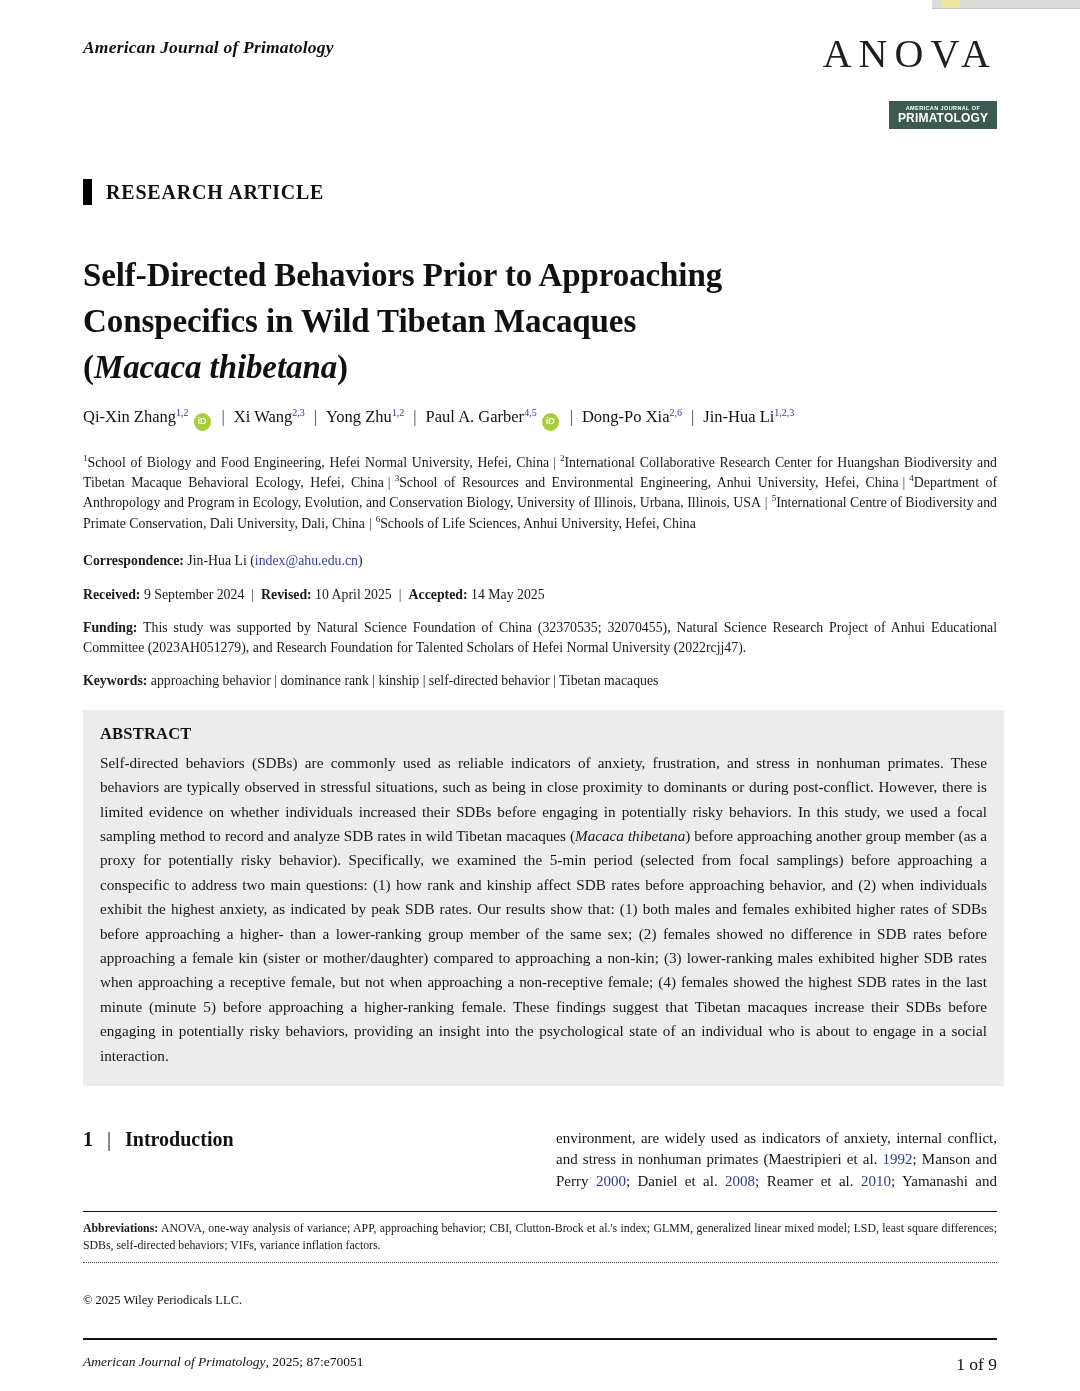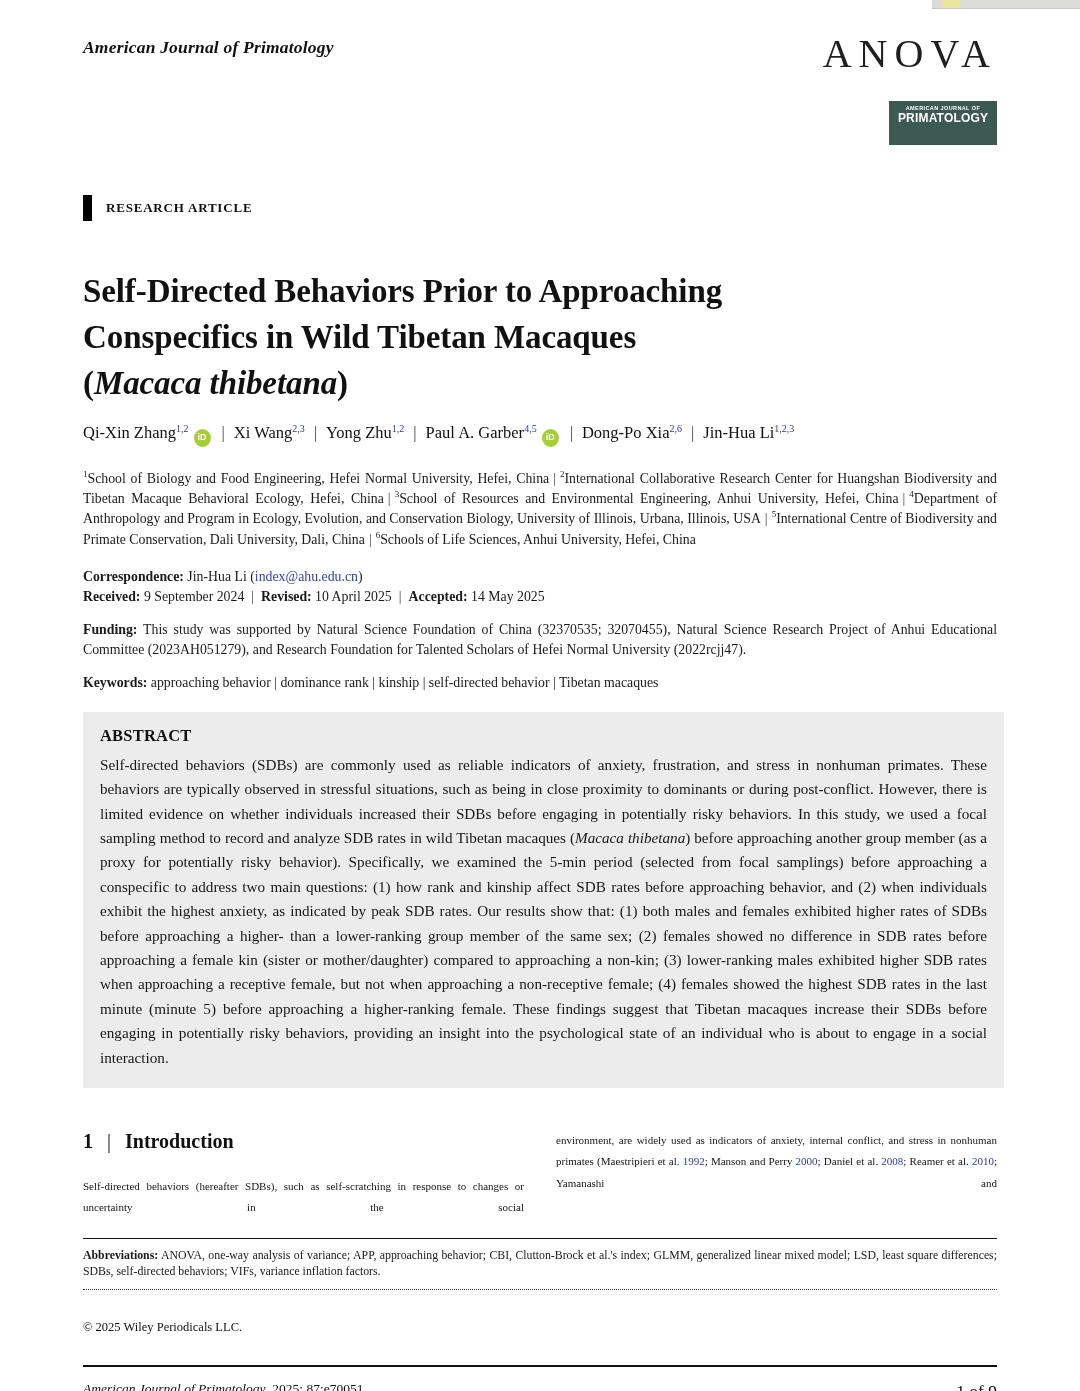--- a/index.html
+++ b/index.html
@@ -15,67 +15,67 @@
   .edge-remnant { position:absolute; top:0; right:0; width:148px; height:9px;
     background:#dbdbd8; border-bottom:1px solid #c6c6c3; }
   .edge-remnant .yellow-bit { position:absolute; left:10px; top:0; width:18px; height:8px; background:#e9e5a0; }
 
   
   .header-row { display:flex; justify-content:space-between; align-items:flex-start; padding-top:34px; }
   .journal-name { font-size:17.5px; font-weight:bold; font-style:italic; letter-spacing:0.2px; padding-top:3px; }
   .brand-col { display:flex; flex-direction:column; align-items:flex-end; }
   .wiley-logo { font-size:40px; letter-spacing:7px; font-weight:500; color:#1f1f1f; line-height:1; }
   .journal-badge { margin-top:27px; background:#3d5a52; color:#fff; text-align:center;
-    padding:4px 7px 20px 7px; font-family:"Liberation Sans", sans-serif; }
+    padding:4px 7px 4px 7px; font-family:"Liberation Sans", sans-serif; }
   .journal-badge .b1 { font-size:5.5px; font-weight:bold; letter-spacing:0.4px; display:block; }
   .journal-badge .b2 { font-size:12.5px; font-weight:bold; letter-spacing:0.2px; display:block; transform:scaleX(0.96); line-height:1.15; }
 
   
   .article-type { display:flex; align-items:center; margin-top:50px; }
   .article-type .bar { width:9px; height:26px; background:#000; margin-right:14px; }
-  .article-type .label { font-size:13px; font-weight:bold; letter-spacing:0.8px; }
+  .article-type .label { font-size:20px; font-weight:bold; letter-spacing:0.8px; }
 
   
   .title { margin-top:48px; font-size:33px; font-weight:bold; line-height:1.39; letter-spacing:-0.1px; }
 
   
   .authors { margin-top:16px; font-size:16.5px; }
   .authors sup { font-size:10px; color:#2d3a94; vertical-align:super; line-height:0; }
   .authors .sep { color:#444; margin:0 9px; }
   .orcid { display:inline-block; width:17px; height:18px; border-radius:50%; background:#a6ce39;
     color:#fff; font-family:"Liberation Sans", sans-serif; font-size:9px; font-weight:bold;
     text-align:center; line-height:17px; vertical-align:-2px; margin:0 2px 0 5px; }
 
   
   .affiliations { margin-top:22px; font-size:13.8px; line-height:20.2px; text-align:justify; color:#1a1a1a; }
   .affiliations sup { font-size:9px; vertical-align:super; line-height:0; }
   .affiliations .sep { color:#444; margin:0 4px; }
 
   .metaline { font-size:13.8px; line-height:20px; color:#1a1a1a; text-align:justify; }
   .metaline b { font-weight:bold; }
   .mt-corr { margin-top:17px; }
-  .mt-dates { }
+  .mt-dates { margin-top:14px; }
   .mt-fund { margin-top:13px; }
   .mt-keys { margin-top:13px; }
   .metaline .sep { margin:0 7px; color:#444; }
   a.link { color:#343fa1; text-decoration:none; }
 
   
   .abstract-box { margin-top:19px; background:#ececec; padding:14px 17px 18px 17px; width:921px; }
   .abstract-box h2 { font-size:16.5px; font-weight:bold; letter-spacing:0.2px; }
   .abstract-box p { margin-top:7px; font-size:15.2px; line-height:24.4px; text-align:justify; color:#161616; }
 
   
   .columns { display:flex; margin-top:42px; }
   .col { width:441px; }
   .col-gap { width:32px; }
   .sec-heading { font-size:20px; font-weight:bold; }
   .sec-heading .num { margin-right:14px; }
   .sec-heading .pipe { margin-right:14px; font-weight:normal; }
-  .body-par { font-size:11px; line-height:21.4px; text-align:justify; text-align-last:justify; color:#161616; }
+  .body-par { font-size:15px; line-height:21.4px; text-align:justify; text-align-last:justify; color:#161616; }
   .left-par { margin-top:23px; }
   .cite-year { color:#2d3a94; }
 
   
   .rule-abbrev { margin-top:19px; border-top:1.5px solid #111; }
   .abbrev { margin-top:8px; font-size:11.8px; line-height:16.5px; text-align:justify; color:#1a1a1a; }
   .rule-dotted { margin-top:9px; border-top:1.5px dotted #3a3a3a; }
   .copyright { margin-top:30px; font-size:12.5px; }
 
   
@@ -125,21 +125,20 @@
   <div class="metaline mt-keys"><b>Keywords:</b><span> approaching behavior | dominance rank | kinship | self-directed behavior | Tibetan macaques</span></div>
 
   <div class="abstract-box">
     <h2>ABSTRACT</h2>
     <p><span>Self-directed behaviors (SDBs) are commonly used as reliable indicators of anxiety, frustration, and stress in nonhuman primates. These behaviors are typically observed in stressful situations, such as being in close proximity to dominants or during post-conflict. However, there is limited evidence on whether individuals increased their SDBs before engaging in potentially risky behaviors. In this study, we used a focal sampling method to record and analyze SDB rates in wild Tibetan macaques (</span><i>Macaca thibetana</i><span>) before approaching another group member (as a proxy for potentially risky behavior). Specifically, we examined the 5-min period (selected from focal samplings) before approaching a conspecific to address two main questions: (1) how rank and kinship affect SDB rates before approaching behavior, and (2) when individuals exhibit the highest anxiety, as indicated by peak SDB rates. Our results show that: (1) both males and females exhibited higher rates of SDBs before approaching a higher- than a lower-ranking group member of the same sex; (2) females showed no difference in SDB rates before approaching a female kin (sister or mother/daughter) compared to approaching a non-kin; (3) lower-ranking males exhibited higher SDB rates when approaching a receptive female, but not when approaching a non-receptive female; (4) females showed the highest SDB rates in the last minute (minute 5) before approaching a higher-ranking female. These findings suggest that Tibetan macaques increase their SDBs before engaging in potentially risky behaviors, providing an insight into the psychological state of an individual who is about to engage in a social interaction.</span></p>
   </div>
 
   <div class="columns">
     <div class="col">
       <div class="sec-heading"><span class="num">1</span><span class="pipe">|</span><span>Introduction</span></div>
-      <p class="body-par left-par">Self-directed behaviors (hereafter SDBs), such as self-scratching in response to changes or uncertainty in the social</p>
     </div>
     <div class="col-gap"></div>
     <div class="col">
       <p class="body-par"><span>environment, are widely used as indicators of anxiety, internal conflict, and stress in nonhuman primates (Maestripieri et al. </span><span class="cite-year">1992</span><span>; Manson and Perry </span><span class="cite-year">2000</span><span>; Daniel et al. </span><span class="cite-year">2008</span><span>; Reamer et al. </span><span class="cite-year">2010</span><span>; Yamanashi and</span></p>
     </div>
   </div>
 
   <div class="rule-abbrev"></div>
   <div class="abbrev"><b>Abbreviations:</b><span> ANOVA, one-way analysis of variance; APP, approaching behavior; CBI, Clutton-Brock et al.'s index; GLMM, generalized linear mixed model; LSD, least square differences; SDBs, self-directed behaviors; VIFs, variance inflation factors.</span></div>
   <div class="rule-dotted"></div>

